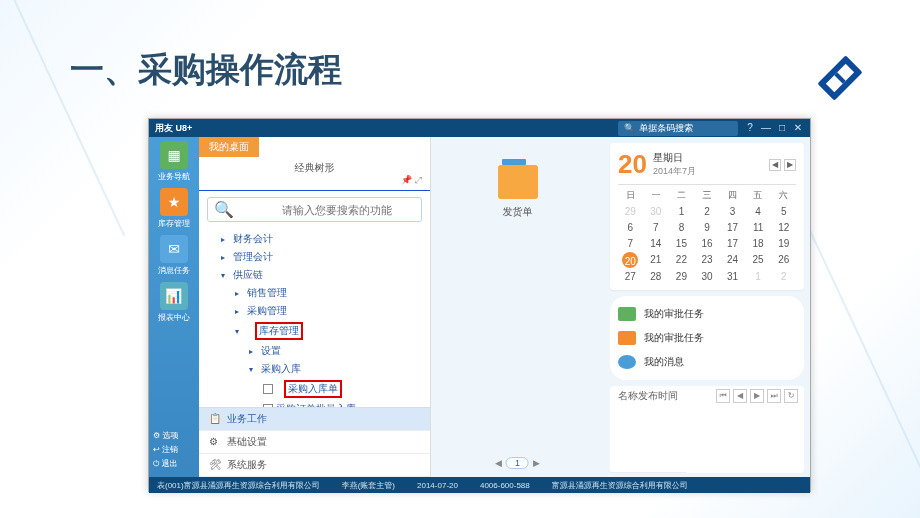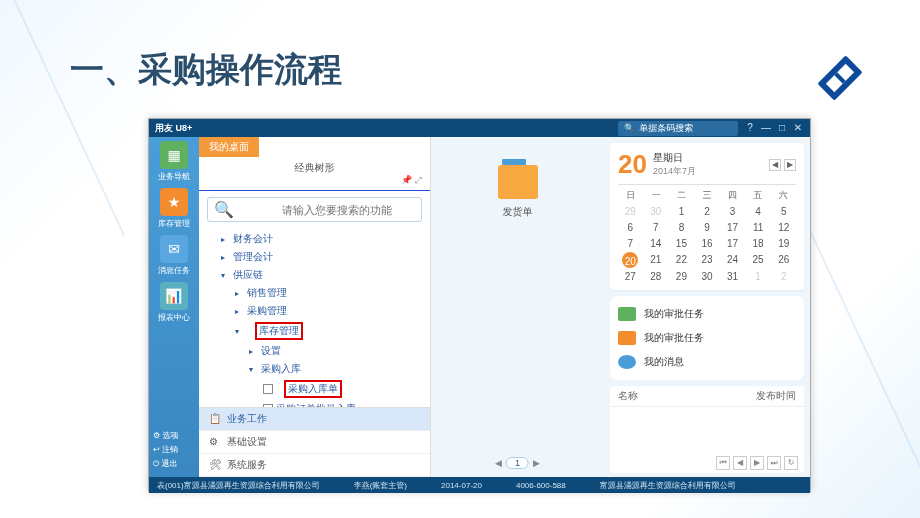--- a/index.html
+++ b/index.html
@@ -71,33 +71,33 @@
     .cal-weekday { font-size: 10px; color: #333; }
     .cal-month { font-size: 9px; color: #888; }
     .cal-nav { margin-left: auto; display: flex; gap: 3px; }
     .cal-nav-btn { width: 12px; height: 12px; border: 1px solid #ccc; font-size: 8px; text-align: center; line-height: 10px; cursor: pointer; color: #666; }
     .cal-dow { display: grid; grid-template-columns: repeat(7, 1fr); font-size: 9px; color: #666; text-align: center; margin: 4px 0 2px; }
     .cal-grid { display: grid; grid-template-columns: repeat(7, 1fr); font-size: 10px; color: #555; text-align: center; gap: 1px; }
     .cal-cell { padding: 2px 0; }
     .cal-cell.muted { color: #ccc; }
     .cal-cell.today { background: #f38b2f; color: #fff; border-radius: 50%; width: 16px; height: 16px; line-height: 16px; margin: 0 auto; }
     
-    .tasks-card { background: #fff; margin: 0 6px 6px; border-radius: 8px; padding: 6px 8px; flex: 0 0 auto; }
+    .tasks-card { background: #fff; margin: 0 6px 6px; border-radius: 16px; padding: 6px 8px; flex: 0 0 auto; }
     .task-row { display: flex; align-items: center; gap: 8px; padding: 5px 0; font-size: 10px; color: #333; cursor: pointer; }
     .task-ico { width: 18px; height: 14px; border-radius: 2px; }
     .task-ico.green { background: #5fb15f; }
     .task-ico.orange { background: #f38b2f; }
     .task-ico.chat { background: #4a9ed8; border-radius: 50%; }
     
-    .list-card { background: #fff; margin: 0 6px 4px; border-radius: 4px; flex: 1; display: flex; flex-direction: column; }
+    .list-card { background: #fff; margin: 0 6px 4px; border-radius: 4px; flex: 1; display: flex; flex-direction: row; }
     .list-header { display: flex; font-size: 10px; color: #666; padding: 3px 8px; border-bottom: 1px solid #eee; }
     .list-footer { display: flex; gap: 3px; padding: 3px 6px; justify-content: flex-end; }
     .pg-btn { width: 14px; height: 14px; border: 1px solid #ccc; font-size: 8px; text-align: center; line-height: 12px; cursor: pointer; color: #888; }
     
-    .statusbar { height: 16px; background: #0d4a7a; color: #cfe3f2; font-size: 8px; display: flex; align-items: center; padding: 0 8px; gap: 34px; }
+    .statusbar { height: 16px; background: #0d4a7a; color: #cfe3f2; font-size: 8px; display: flex; align-items: center; padding: 0 8px; gap: 22px; }
     .statusbar .sp { flex: 0 0 auto; }
   </style>
 </head>
 <body>
 
 <div class="slide-bg">
   <div class="decor-line decor-1"></div>
   <div class="decor-line decor-2"></div>
 </div>
 

